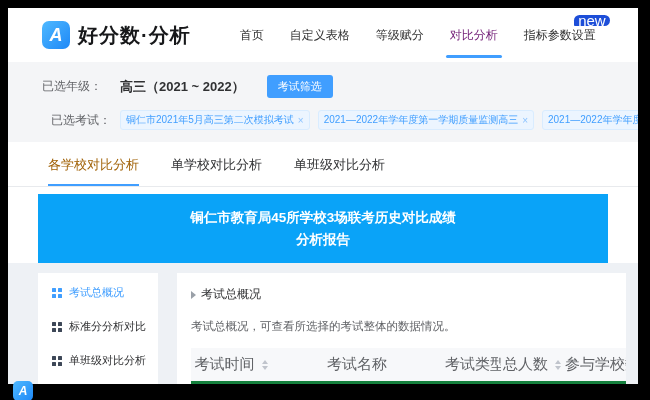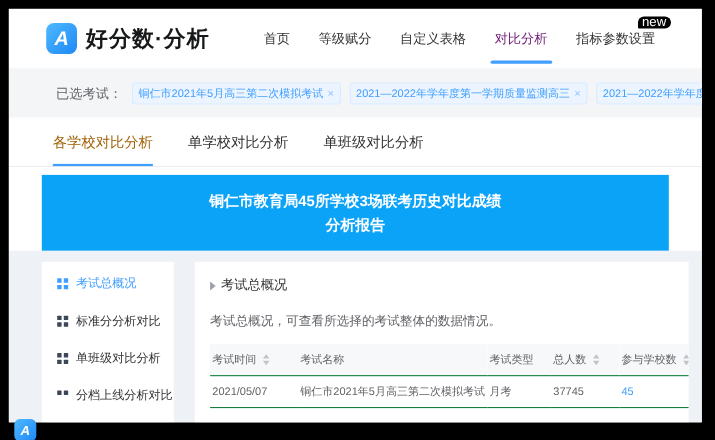--- a/index.html
+++ b/index.html
@@ -34,21 +34,21 @@
     font-size:12px; color:#333; margin:0 13px; cursor:pointer;
     height:100%; display:flex; align-items:center; position:relative; white-space:nowrap;
   }
   .nav-item.active { color:#701a75; }
   .nav-item.active::after {
     content:""; position:absolute; left:50%; transform:translateX(-50%);
     bottom:4px; width:56px; height:3px; border-radius:2px; background:#409eff;
   }
   .nav-badge {
     position:absolute; top:7px; right:-14px;
-    background:#000000; color:#fff; font-size:12px; line-height:11px;
+    background:#1d4ed8; color:#fff; font-size:15px; line-height:11px;
     padding:0 4px; border-radius:6px 6px 6px 1px;
   }
 
   
   .filters { background:#f4f5f7; padding:13px 34px 10px; flex-shrink:0; }
   .filter-row { display:flex; align-items:center; margin-bottom:12px; }
   .filter-row:last-child { margin-bottom:2px;text-align:center; }
   .filter-label { font-size:12px; color:#606266; width:78px; flex-shrink:0; }
   .grade-value { font-size:13px; color:#303133; font-weight:bold; margin-right:22px; white-space:nowrap; }
   .filter-btn {
@@ -97,22 +97,22 @@
   .section-head { display:flex; align-items:center; }
   .section-arrow {
     width:0; height:0; border-left:5px solid #9aa0a8;
     border-top:4px solid transparent; border-bottom:4px solid transparent; margin-right:5px;
   }
   .section-title { font-size:12px; color:#303133; }
   .section-desc { font-size:11.5px; color:#606266; margin:16px 0 14px; }
 
   table { width:100%; border-collapse:collapse; table-layout:fixed; }
   th, td {
-    font-size:10px; text-align:left; padding:7px 2px;
-    border-bottom:1px solid #15803d; white-space:nowrap; overflow:hidden;
+    font-size:15px; text-align:center; padding:7px 2px;
+    border-bottom:5px solid #15803d; white-space:nowrap; overflow:hidden;
   }
   th { background:#f7f8fa; color:#606266; font-weight:normal; }
   td { color:#606266; }
   .col-date{width:80px;} .col-name{width:172px;} .col-type{width:58px;}
   .col-total{width:62px;} .col-schools{width:76px;}
   .sort-icon { display:inline-flex; flex-direction:column; vertical-align:middle; margin-left:3px; gap:2px; cursor:pointer; }
   .sort-icon i { width:0; height:0; border-left:3.5px solid transparent; border-right:3.5px solid transparent; display:block; }
   .sort-icon .up { border-bottom:4px solid #c0c4cc; }
   .sort-icon .down { border-top:4px solid #c0c4cc; }
   .link-cell { color:#409eff; cursor:pointer; }
@@ -127,31 +127,36 @@
 </head>
 <body>
 
 <div class="window">
 
   <div class="header">
     <div class="logo-box">A</div>
     <div class="brand-name">好分数·分析</div>
     <div class="nav">
       <div class="nav-item">首页</div>
+      <div class="nav-item">自定义表格</div>
       <div class="nav-item">等级赋分</div>
-      <div class="nav-item">自定义表格</div>
       <div class="nav-item active">对比分析</div>
       <div class="nav-item">
         <span>指标参数设置</span>
         <span class="nav-badge">new</span>
       </div>
     </div>
   </div>
 
   <div class="filters">
+    <div class="filter-row">
+      <span class="filter-label">已选年级：</span>
+      <span class="grade-value">高三（2021 ~ 2022）</span>
+      <button class="filter-btn">考试筛选</button>
+    </div>
     <div class="filter-row">
       <span class="filter-label">已选考试：</span>
       <span class="tag">
         <span>铜仁市2021年5月高三第二次模拟考试</span>
         <span class="tag-close">×</span>
       </span>
       <span class="tag">
         <span>2021—2022年学年度第一学期质量监测高三</span>
         <span class="tag-close">×</span>
       </span>

